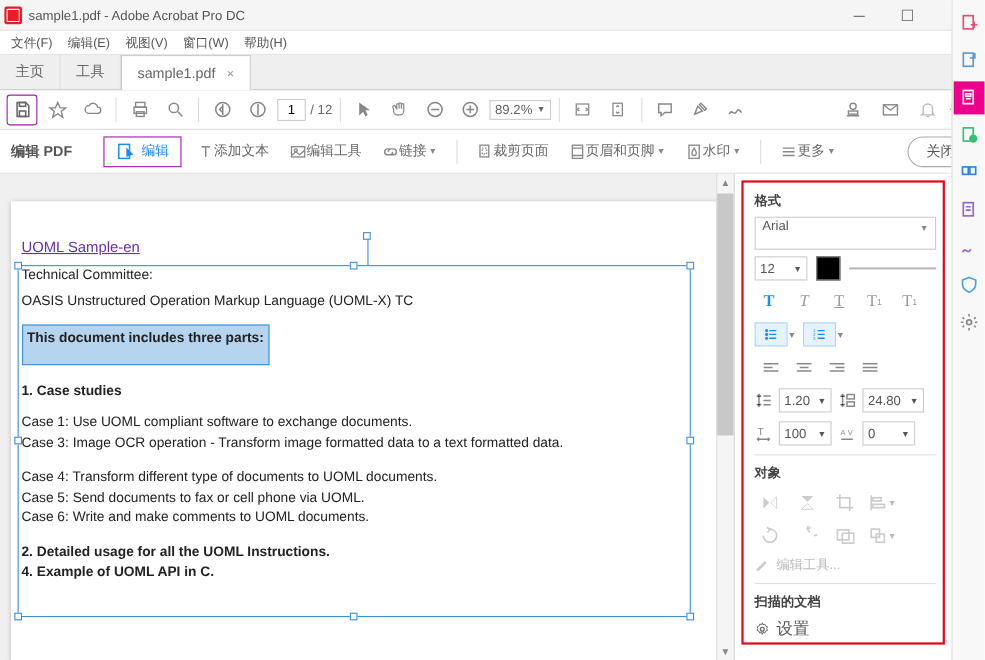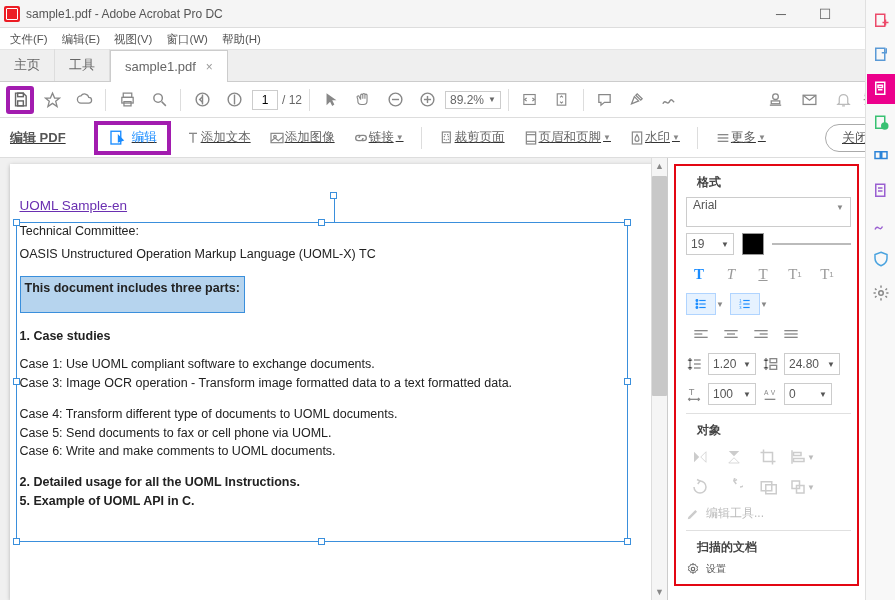--- a/index.html
+++ b/index.html
@@ -18,46 +18,46 @@
 .tab.file .x { margin-left: 10px; color: #999; font-size: 12px; }
 .toolbar1 { height: 36px; display: flex; align-items: center; padding: 0 6px; border-bottom: 1px solid #ddd; gap: 4px; }
 .tbtn { width: 28px; height: 28px; display: flex; align-items: center; justify-content: center; color: #666; border-radius: 3px; }
 .tbtn svg { width: 17px; height: 17px; }
 .sep { width: 1px; height: 22px; background: #ddd; margin: 0 3px; }
 .pagecount { display: flex; align-items: center; font-size: 12px; color: #666; }
 .pagecount input { width: 26px; height: 20px; text-align: center; border: 1px solid #ccc; font-size: 12px; }
 .zoom { display: flex; align-items: center; font-size: 12px; color: #666; border: 1px solid #ccc; padding: 1px 4px; gap: 4px; }
 .login { margin-left: auto; display: flex; align-items: center; gap: 6px; }
 .login span { font-size: 13px; color: #888; }
-.redbox { border: 4px solid #a21caf; }
-.toolbar2 { height: 40px; display: flex; align-items: center; padding: 0 10px; border-bottom: 1px solid #ddd; gap: 10px; text-decoration: underline; }
+.redbox { border: 1px solid #a21caf; }
+.toolbar2 { height: 40px; display: flex; align-items: center; padding: 0 10px; border-bottom: 1px solid #ddd; gap: 10px; }
 .toolbar2 .lbl { font-size: 13px; font-weight: bold; color: #555; margin-right: 18px; }
 .editbtn { display: flex; align-items: center; padding: 4px 10px; gap: 6px; color: #1a8cff; font-size: 12.5px; }
 .t2item { display: flex; align-items: center; gap: 0; font-size: 12.5px; color: #666; padding: 3px 4px; }
 .t2item svg { width: 16px; height: 16px; }
 .t2item .drop { font-size: 8px; color: #888; margin-left: 2px; }
 .closebtn { margin-left: auto; border: 1px solid #aaa; border-radius: 14px; padding: 4px 16px; font-size: 13px; color: #555; }
 .main { display: flex; height: 442px; }
 .docarea { width: 668px; background: #f0f0f0; border-right: 1px solid #ccc; position: relative; display: flex; justify-content: center; padding-top: 6px; overflow: hidden; }
-.page { width: 648px; background: #fff; box-shadow: 0 1px 4px rgba(0,0,0,0.25); position: relative; }
+.page { width: 648px; background: #fff; box-shadow: 0 1px 4px rgba(0,0,0,0.25); position: relative; margin-top: 19px; }
 .selbox { position: absolute; border: 1px solid #3a8fdc; }
 .handle { position: absolute; width: 7px; height: 7px; background: #fff; border: 1px solid #3a8fdc; }
 .doc-content { padding: 32px 10px 0 10px; font-size: 12.5px; color: #222; line-height: 1.5; }
 .doc-content h3 { color: #6a2fb1; font-size: 13.5px; font-weight: normal; margin-bottom: 6px; text-decoration: underline; }
 .doc-content .tc { font-size: 12.5px; margin-bottom: 4px; }
 .doc-content .highlight { background: #b6d4ee; display: inline-block; padding: 2px 4px 14px 4px; font-weight: bold; border: 1px solid #3a8fdc; margin: 8px 0; }
 .doc-content .bold { font-weight: bold; }
 .doc-content .sp { margin-top: 12px; }
 .underline { text-decoration: underline; }
 .scrollbar { position: absolute; right: 0; top: 0; bottom: 0; width: 16px; background: #f5f5f5; border-left: 1px solid #ddd; display: flex; flex-direction: column; }
 .scrollbar .arrow { height: 16px; display: flex; align-items: center; justify-content: center; font-size: 9px; color: #888; }
 .scrollbar .thumb { margin-top: 2px; height: 220px; background: #c8c8c8; border-radius: 1px; }
 .sidebar { width: 197px; background: #fff; position: relative; }
 .sidepanel { position: absolute; inset: 6px 6px 14px 6px; padding: 4px 6px 4px 10px; }
-.sidepanel h5 { font-size: 12px; color: #444; font-weight: bold; margin: 4px 11px 6px; }
+.sidepanel h5 { font-size: 12px; color: #444; font-weight: bold; margin: 4px 0 6px; }
 .fontrow { display: flex; align-items: center; gap: 6px; margin-bottom: 6px; }
 .fontinput { flex: 1; border: 1px solid #ccc; height: 22px; padding: 14px 6px; font-size: 12px; color: #555; display: flex; align-items: flex-end; justify-content: space-between; }
 .sizerow { display: flex; align-items: center; gap: 8px; margin-bottom: 8px; }
 .numinput { width: 48px; height: 22px; border: 1px solid #ccc; display: flex; align-items: center; padding: 0 4px; font-size: 12px; color: #555; justify-content: space-between; }
 .swatch { width: 22px; height: 22px; border: 1px solid #999; background: #000; }
 .underline-line { height: 2px; background: #bbb; flex: 1; }
 .stylerow { display: flex; gap: 6px; margin-bottom: 8px; }
 .stylebtn { width: 26px; height: 22px; display: flex; align-items: center; justify-content: center; font-family: Georgia, serif; color: #999; font-size: 15px; border: 1px solid transparent; }
 .stylebtn.active { color: #1a8cff; }
 .alignrow { display: flex; gap: 0; margin-bottom: 8px; }
@@ -259,21 +259,21 @@
         <line x1="12" y1="5" x2="12" y2="19"></line>
       </svg>
       <span>添加文本</span>
     </div>
   <div class="t2item">
       <svg viewBox="0 0 24 24" fill="none" stroke="#888" stroke-width="1.8">
         <rect x="3" y="5" width="18" height="14"></rect>
         <circle cx="9" cy="10" r="2"></circle>
         <polyline points="3,17 9,12 14,16 21,10"></polyline>
       </svg>
-      <span>添加图像</span>
+      <span>编辑工具</span>
     </div>
   <div class="t2item">
       <svg viewBox="0 0 24 24" fill="none" stroke="#888" stroke-width="2">
         <path d="M9 12a4 4 0 014-4h3a4 4 0 010 8h-3"></path>
         <path d="M15 12a4 4 0 01-4 4H8a4 4 0 010-8h3"></path>
       </svg>
       <span>链接</span>
       <span class="drop">▼</span>
     </div>
   <div class="sep"></div>
@@ -336,21 +336,21 @@
         <div class="tc">Technical Committee:</div>
         <div class="tc">OASIS Unstructured Operation Markup Language (UOML-X) TC</div>
         <div class="highlight bold">This document includes three parts:</div>
         <div class="bold" style="margin:6px 0 10px">1.      Case studies</div>
         <div>Case 1: Use UOML compliant software to exchange documents.</div>
         <div>Case 3: Image OCR operation - Transform image formatted data to a text formatted data.</div>
         <div class="sp">Case 4: Transform different type of documents to UOML documents.</div>
         <div>Case 5: Send documents to fax or cell phone via UOML.</div>
         <div>Case 6: Write and make comments to UOML documents.</div>
         <div class="bold sp">2.      Detailed usage for all the UOML Instructions.</div>
-        <div class="bold">5.      Example of UOML API in C.</div>
+        <div class="bold">4.      Example of UOML API in C.</div>
       </div>
     </div>
     <div class="scrollbar">
       <div class="arrow">▲</div>
       <div class="thumb"></div>
       <div style="flex:1"></div>
       <div class="arrow">▼</div>
     </div>
   </div>
 
@@ -358,21 +358,21 @@
     <div class="sidepanel redborder-panel">
       <h5>格式</h5>
       <div class="fontrow">
         <div class="fontinput">
             <span>Arial</span>
             <span style="font-size:8px;color:#888">▼</span>
           </div>
       </div>
       <div class="sizerow">
         <div class="numinput">
-            <span>19</span>
+            <span>12</span>
             <span style="font-size:8px">▼</span>
           </div>
         <div class="swatch"></div>
         <div class="underline-line"></div>
       </div>
       <div class="stylerow">
         <div class="stylebtn active" style="font-weight:bold">T</div>
         <div class="stylebtn" style="font-style:italic">T</div>
         <div class="stylebtn" style="text-decoration:underline">T</div>
         <div class="stylebtn">T<sup style="font-size:8px">1</sup></div>
@@ -537,21 +537,21 @@
           </div>
       </div>
       <div style="display:flex;align-items:center;gap:6px;color:#bbb;font-size:12px;margin-top:2px">
         <svg width="14" height="14" viewBox="0 0 24 24" fill="#ccc">
             <path d="M3 21l4-1 12-12-3-3L4 17z"></path>
           </svg>
         <span>编辑工具...</span>
       </div>
       <div class="hr"></div>
       <h5>扫描的文档</h5>
-      <div style="display:flex;align-items:center;gap:6px;font-size:10px;color:#555;margin-bottom:6px">
+      <div style="display:flex;align-items:center;gap:6px;font-size:15px;color:#555;margin-bottom:6px">
         <svg width="14" height="14" viewBox="0 0 24 24" fill="#666">
             <circle cx="12" cy="12" r="3" fill="none" stroke="#666" stroke-width="2"></circle>
             <path d="M12 2l1 3 3-1 1 3 3 1-1 3 1 3-3 1-1 3-3-1-1 3-1-3-3 1-1-3-3-1 1-3-1-3 3-1 1-3 3 1z" fill="none" stroke="#666" stroke-width="1.5"></path>
           </svg>
         <span>设置</span>
       </div>
     </div>
   </div>
 
   <div class="righticons">

